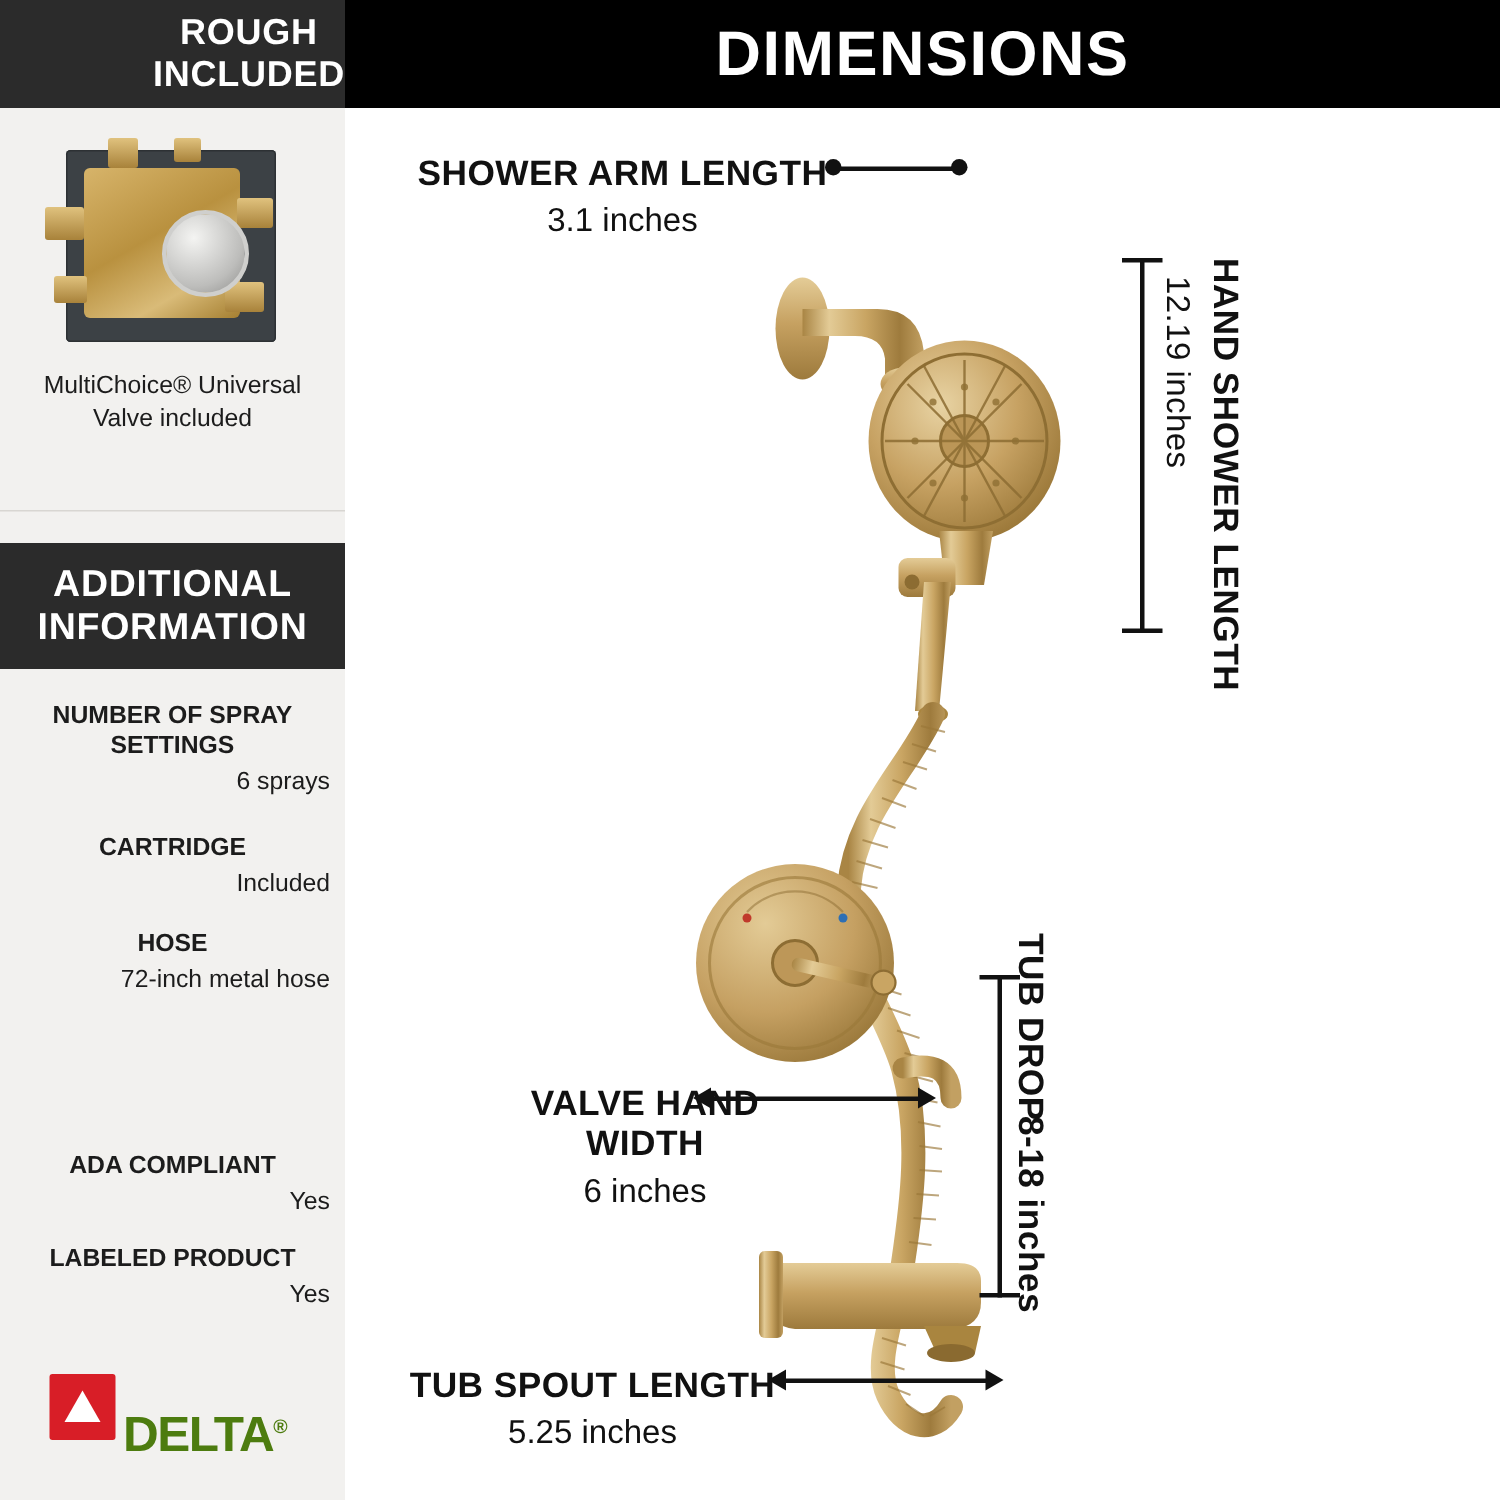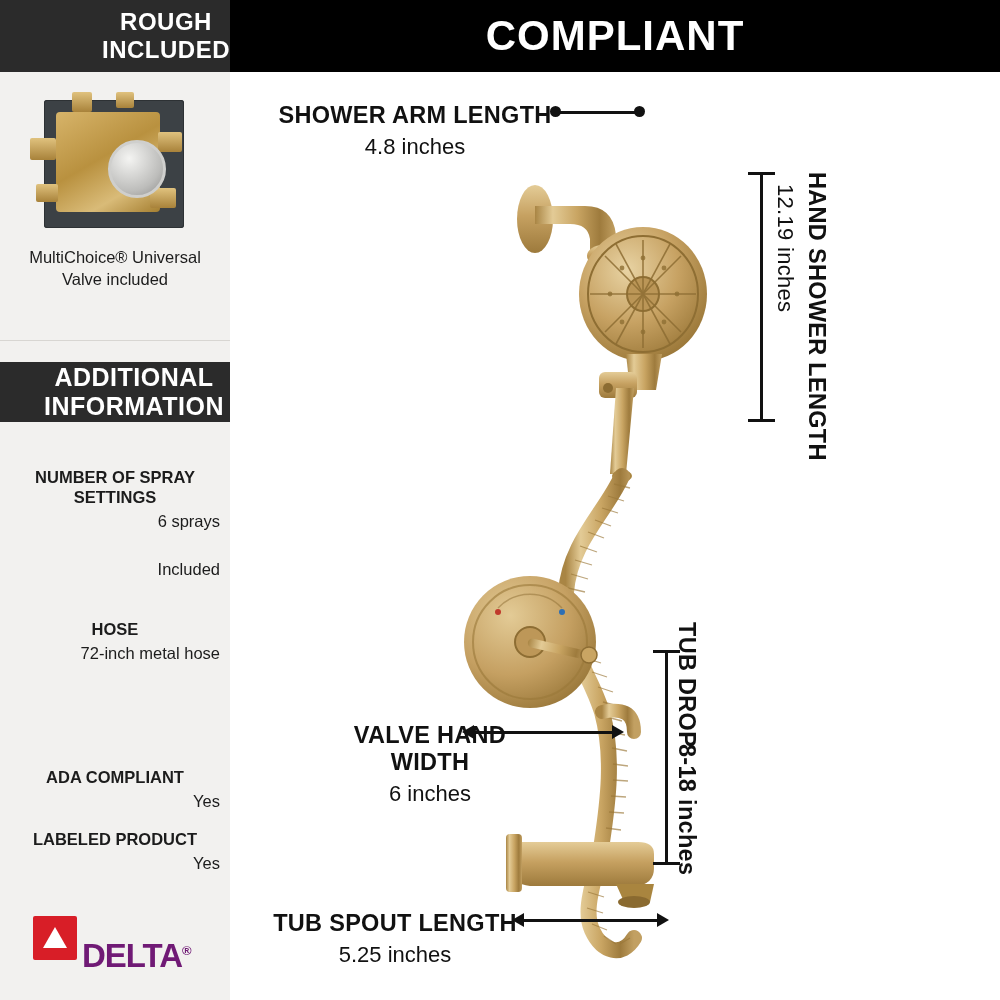--- a/index.html
+++ b/index.html
@@ -24,24 +24,23 @@
     font-weight:bold;
     letter-spacing:.5px;
     line-height:1.15;
   }
   #rough-header{
     position:absolute;left:0;top:0;width:230px;height:72px;
     display:flex;align-items:center;justify-content:flex-end;
     font-size:24px;
   }
   #addl-header{
-    position:absolute;left:0;top:362px;width:230px;height:60px;
-    display:flex;align-items:center;justify-content:flex-start;
+    position:absolute;left:0;top:362px;width:230px;height:84px;
+    display:flex;align-items:center;justify-content:center;
     font-size:25px;
-    padding-left:44px;
   }
   .sb-sep{
     position:absolute;left:0;width:230px;height:1px;background:#d8d6d2;
   }
 
   
   .valve-img{
     position:absolute;left:30px;top:92px;width:170px;height:145px;
   }
   .valve-box{
@@ -89,21 +88,21 @@
   }
   .delta-mark{
     width:44px;height:44px;background:#d81e27;position:relative;border-radius:2px;
   }
   .delta-mark:after{
     content:"";position:absolute;left:10px;top:11px;
     border-left:12px solid transparent;border-right:12px solid transparent;
     border-bottom:21px solid #ffffff;
   }
   .delta-word{
-    margin-left:5px;color:#701a75;font-weight:bold;font-size:33px;letter-spacing:-1px;margin-top:36px;
+    margin-left:5px;color:#4d7c0f;font-weight:bold;font-size:33px;letter-spacing:-1px;margin-top:36px;
   }
   .delta-word sup{font-size:13px;vertical-align:super;}
 
   
   .topbar{
     position:absolute;left:230px;top:0;width:770px;height:72px;
     background:#000000;color:#ffffff;
     display:flex;align-items:center;justify-content:center;
   }
   .topbar .t{
@@ -183,20 +182,21 @@
       </div>
     </div>
 
     <div class="spec" style="top:468px;">
       <div class="k">NUMBER OF SPRAY</div>
       <div class="k">SETTINGS</div>
       <div class="v">6 sprays</div>
     </div>
 
     <div class="spec" style="top:556px;">
+      <div class="k">CARTRIDGE</div>
       <div class="v">Included</div>
     </div>
 
     <div class="spec" style="top:620px;">
       <div class="k">HOSE</div>
       <div class="v">72-inch metal hose</div>
     </div>
 
 
     <div class="spec" style="top:768px;">
@@ -211,21 +211,21 @@
 
     <div class="delta">
       <div class="delta-mark"></div>
       <div class="delta-word">
         <span>DELTA</span><sup>®</sup>
       </div>
     </div>
   </div>
 
   <div class="topbar">
-    <div class="t">COMPLIANT</div>
+    <div class="t">DIMENSIONS</div>
   </div>
 
   <div class="diagram">
 
     <svg class="art" viewBox="0 0 770 928">
       <defs>
         <linearGradient id="bz" x1="0" y1="0" x2="1" y2="0">
           <stop offset="0%" stop-color="#a98544"></stop>
           <stop offset="22%" stop-color="#e3cb96"></stop>
           <stop offset="52%" stop-color="#c9a563"></stop>
@@ -317,21 +317,21 @@
       <g>
         <path d="M282,770 L408,770 Q424,770 424,782 L424,796 Q424,812 406,814 L300,814 Q282,812 282,796 Z" fill="url(#bz2)"></path>
         <rect x="276" y="762" width="16" height="58" rx="4" fill="url(#bz)"></rect>
         <path d="M386,812 L424,812 L420,830 Q410,838 396,834 Z" fill="#a9853f"></path>
         <ellipse cx="404" cy="830" rx="16" ry="6" fill="#8a6a30"></ellipse>
       </g>
     </svg>
 
     <div class="lbl" style="left:40px;top:30px;width:290px;text-align:center;">
       <div class="title">SHOWER ARM LENGTH</div>
-      <div class="val">4.8 inches</div>
+      <div class="val">3.1 inches</div>
     </div>
     <div class="ln hline" style="left:325px;top:39px;width:85px;"></div>
     <div class="dot" style="left:320px;top:34px;"></div>
     <div class="dot" style="left:404px;top:34px;"></div>
 
     <div class="ln vline" style="left:530px;top:100px;height:250px;"></div>
     <div class="cap" style="left:518px;top:100px;width:27px;"></div>
     <div class="cap" style="left:518px;top:347px;width:27px;"></div>
     <div class="vlbl" style="left:600px;top:100px;">
       <div class="inner">HAND SHOWER LENGTH</div>

